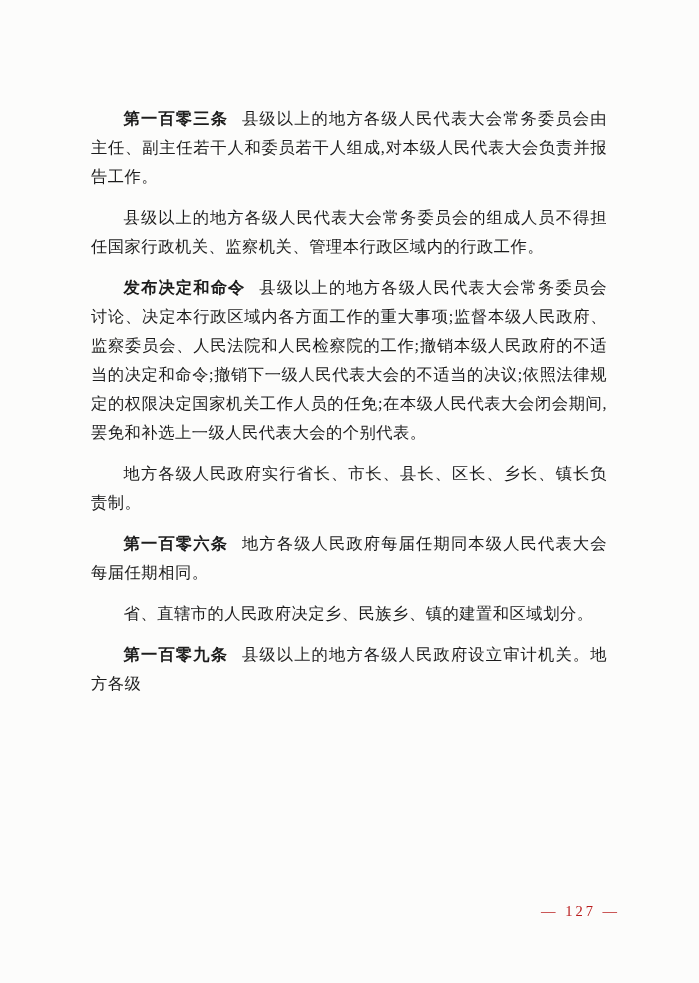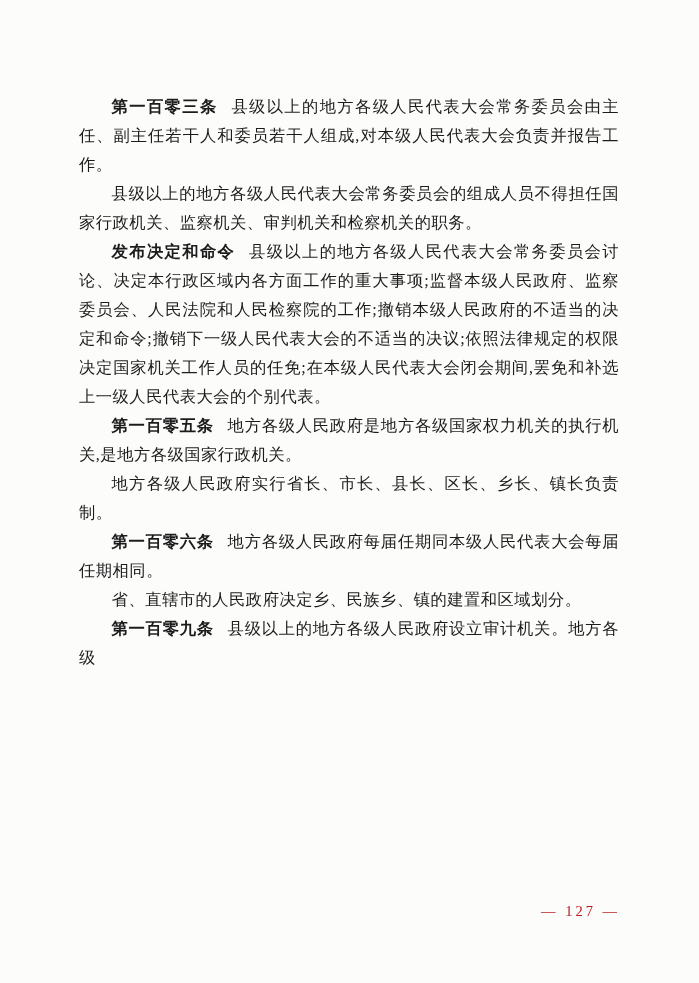--- a/index.html
+++ b/index.html
@@ -21,21 +21,21 @@
     top: 92px;
     width: 540px;
     font-size: 16.3px;
     line-height: 29px;
     color: #1c1c1c;
     text-align: justify;
     text-justify: inter-ideograph;
     letter-spacing: 0.5px;
   }
   .text-block p {
-    margin: 0;
+    margin: 12px;
     padding: 0;
     text-indent: 2em;
   }
   .article-label {
     font-weight: 700;
     margin-right: 0.85em;
   }
   .page-number {
     position: absolute;
     top: 903px;
@@ -48,25 +48,24 @@
 </head>
 <body>
 
 <div class="page">
 
   <div class="text-block">
 
     <p><span class="article-label">第一百零三条</span><span>县级以上的地方各级人民代表大会常务委员会由主任、副主任若干人和委员若干人组成,对本级人民代表大会负责并报告工作。</span></p>
 
 
-    <p><span>县级以上的地方各级人民代表大会常务委员会的组成人员不得担任国家行政机关、监察机关、审判机关和检察机关的职务。</span></p>
+    <p><span>县级以上的地方各级人民代表大会常务委员会的组成人员不得担任国家行政机关、监察机关、管理本行政区域内的行政工作。</span></p>
 
     <p><span class="article-label">发布决定和命令</span><span>县级以上的地方各级人民代表大会常务委员会讨论、决定本行政区域内各方面工作的重大事项;监督本级人民政府、监察委员会、人民法院和人民检察院的工作;撤销本级人民政府的不适当的决定和命令;撤销下一级人民代表大会的不适当的决议;依照法律规定的权限决定国家机关工作人员的任免;在本级人民代表大会闭会期间,罢免和补选上一级人民代表大会的个别代表。</span></p>
 
-    <p><span class="article-label">第一百零五条</span><span>地方各级人民政府是地方各级国家权力机关的执行机关,是地方各级国家行政机关。</span></p>
 
     <p><span>地方各级人民政府实行省长、市长、县长、区长、乡长、镇长负责制。</span></p>
 
     <p><span class="article-label">第一百零六条</span><span>地方各级人民政府每届任期同本级人民代表大会每届任期相同。</span></p>
 
 
 
     <p><span>省、直辖市的人民政府决定乡、民族乡、镇的建置和区域划分。</span></p>
 
 

